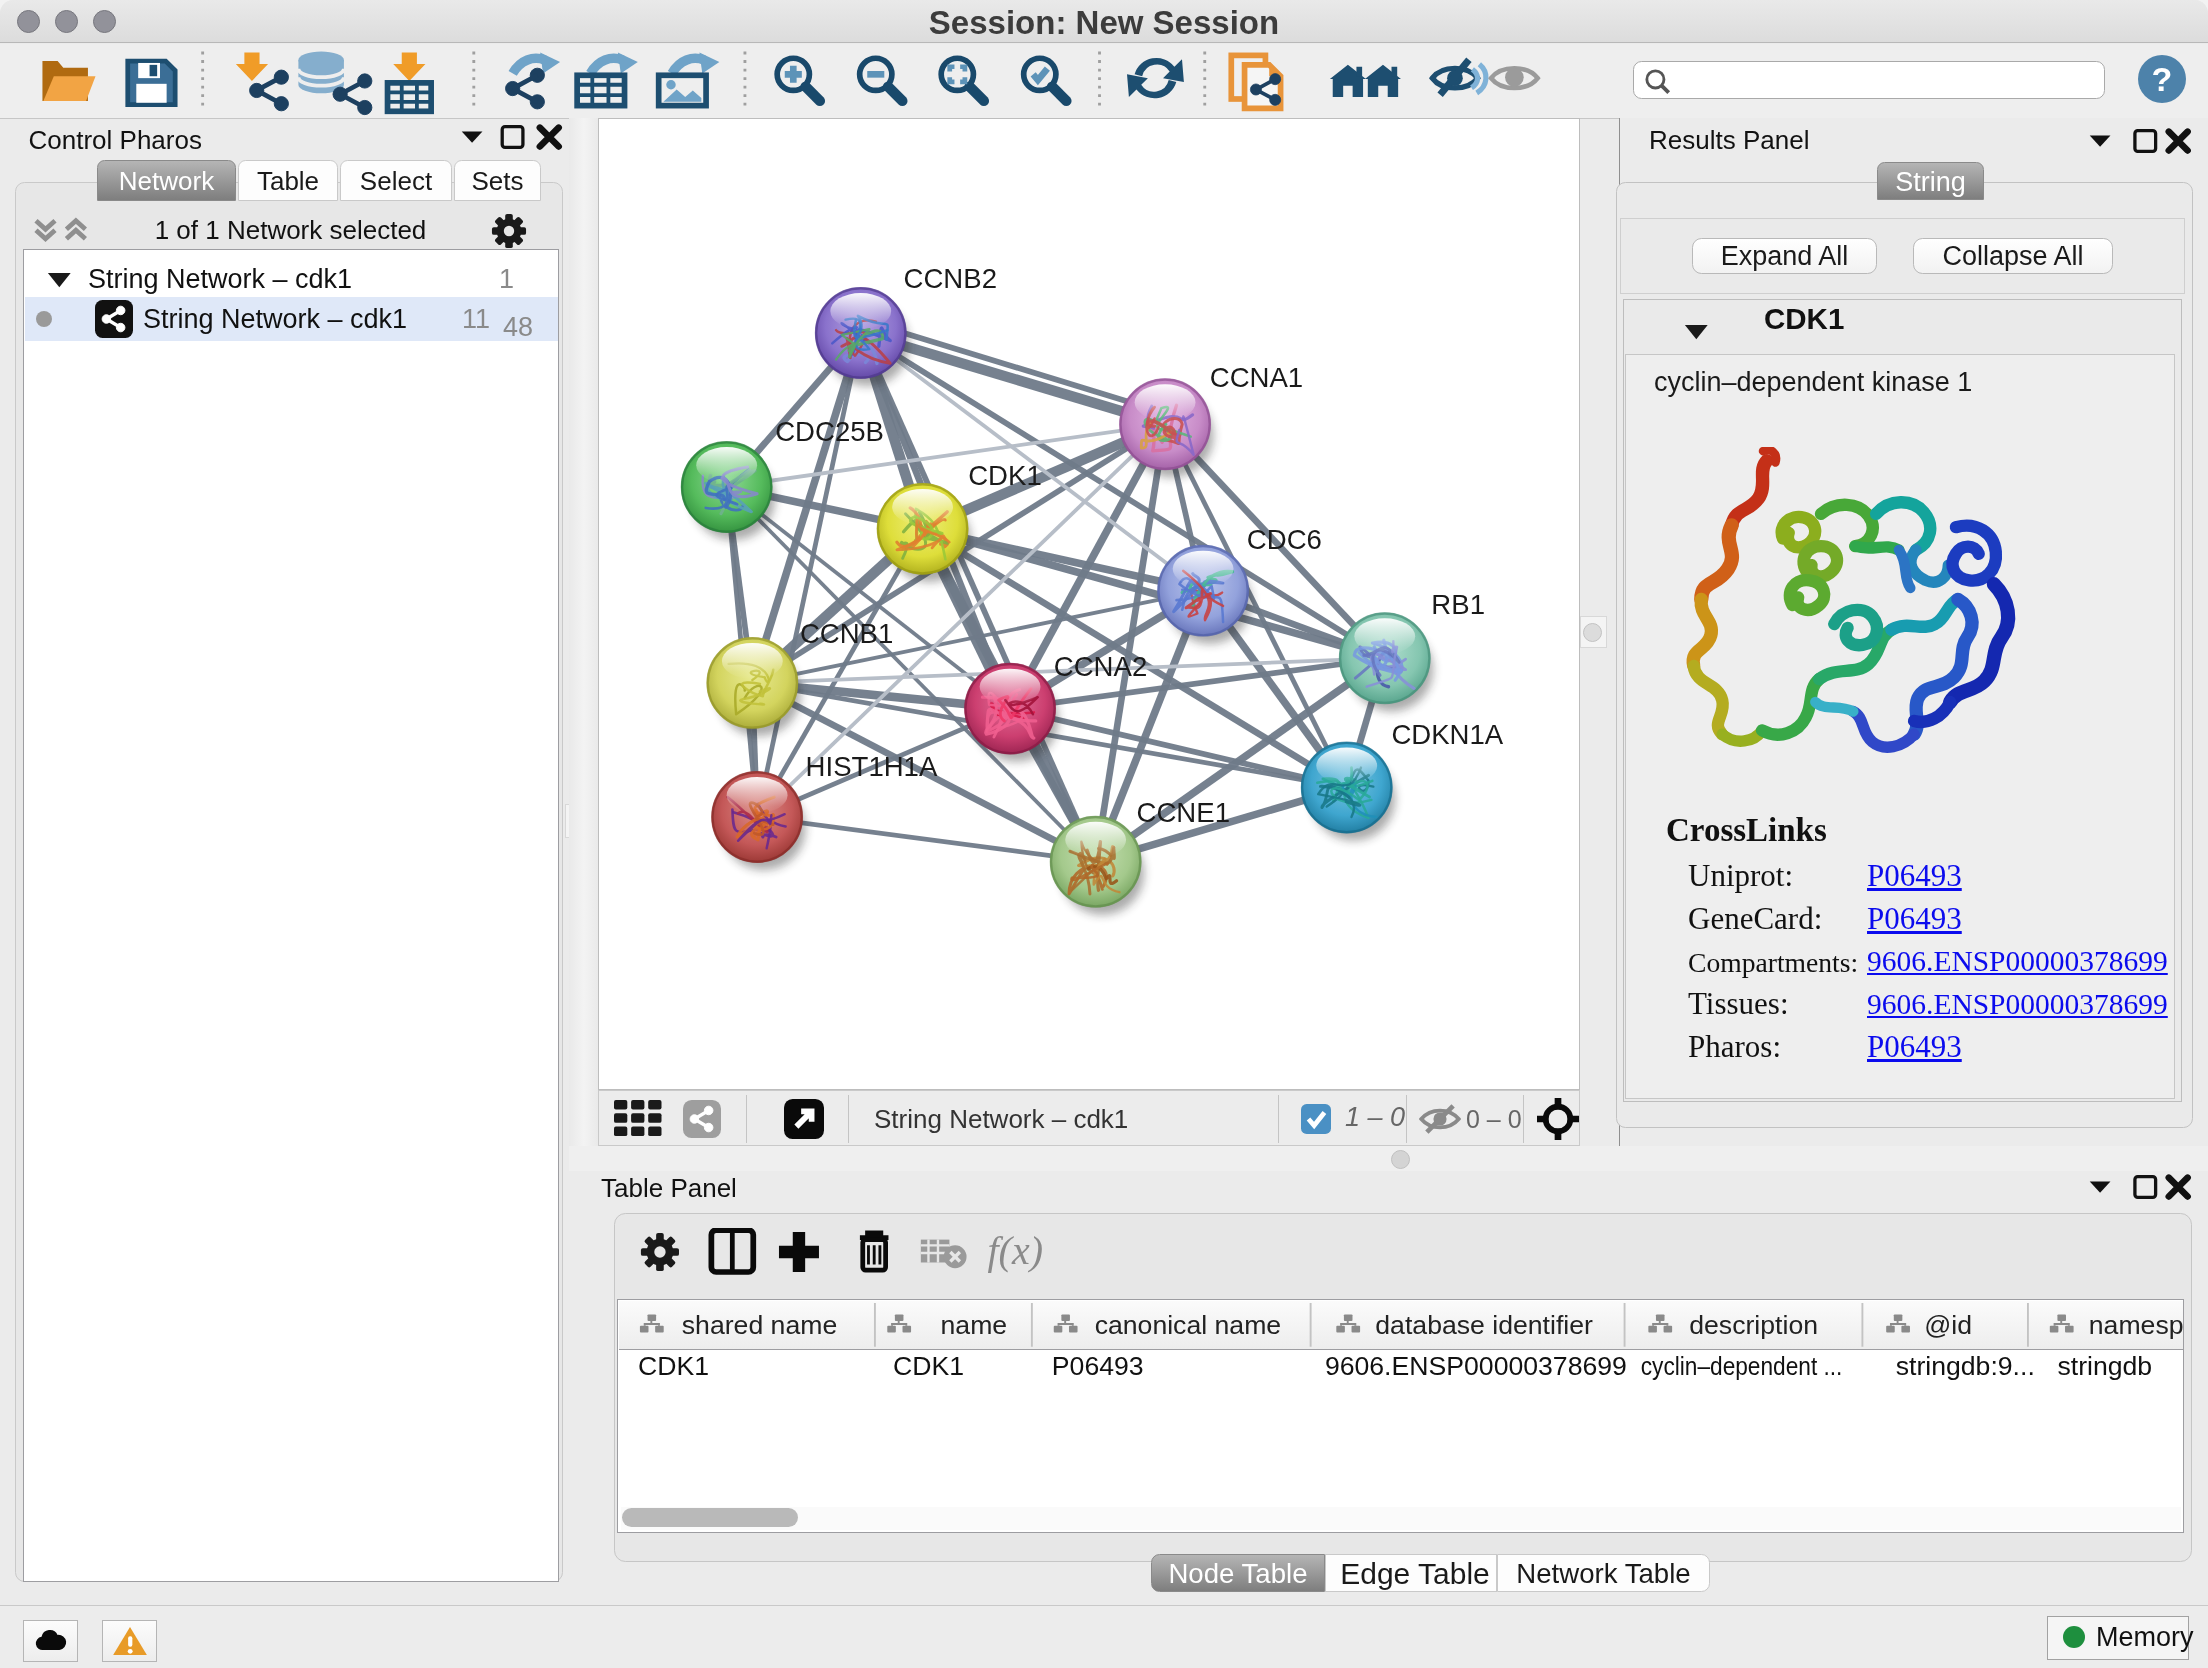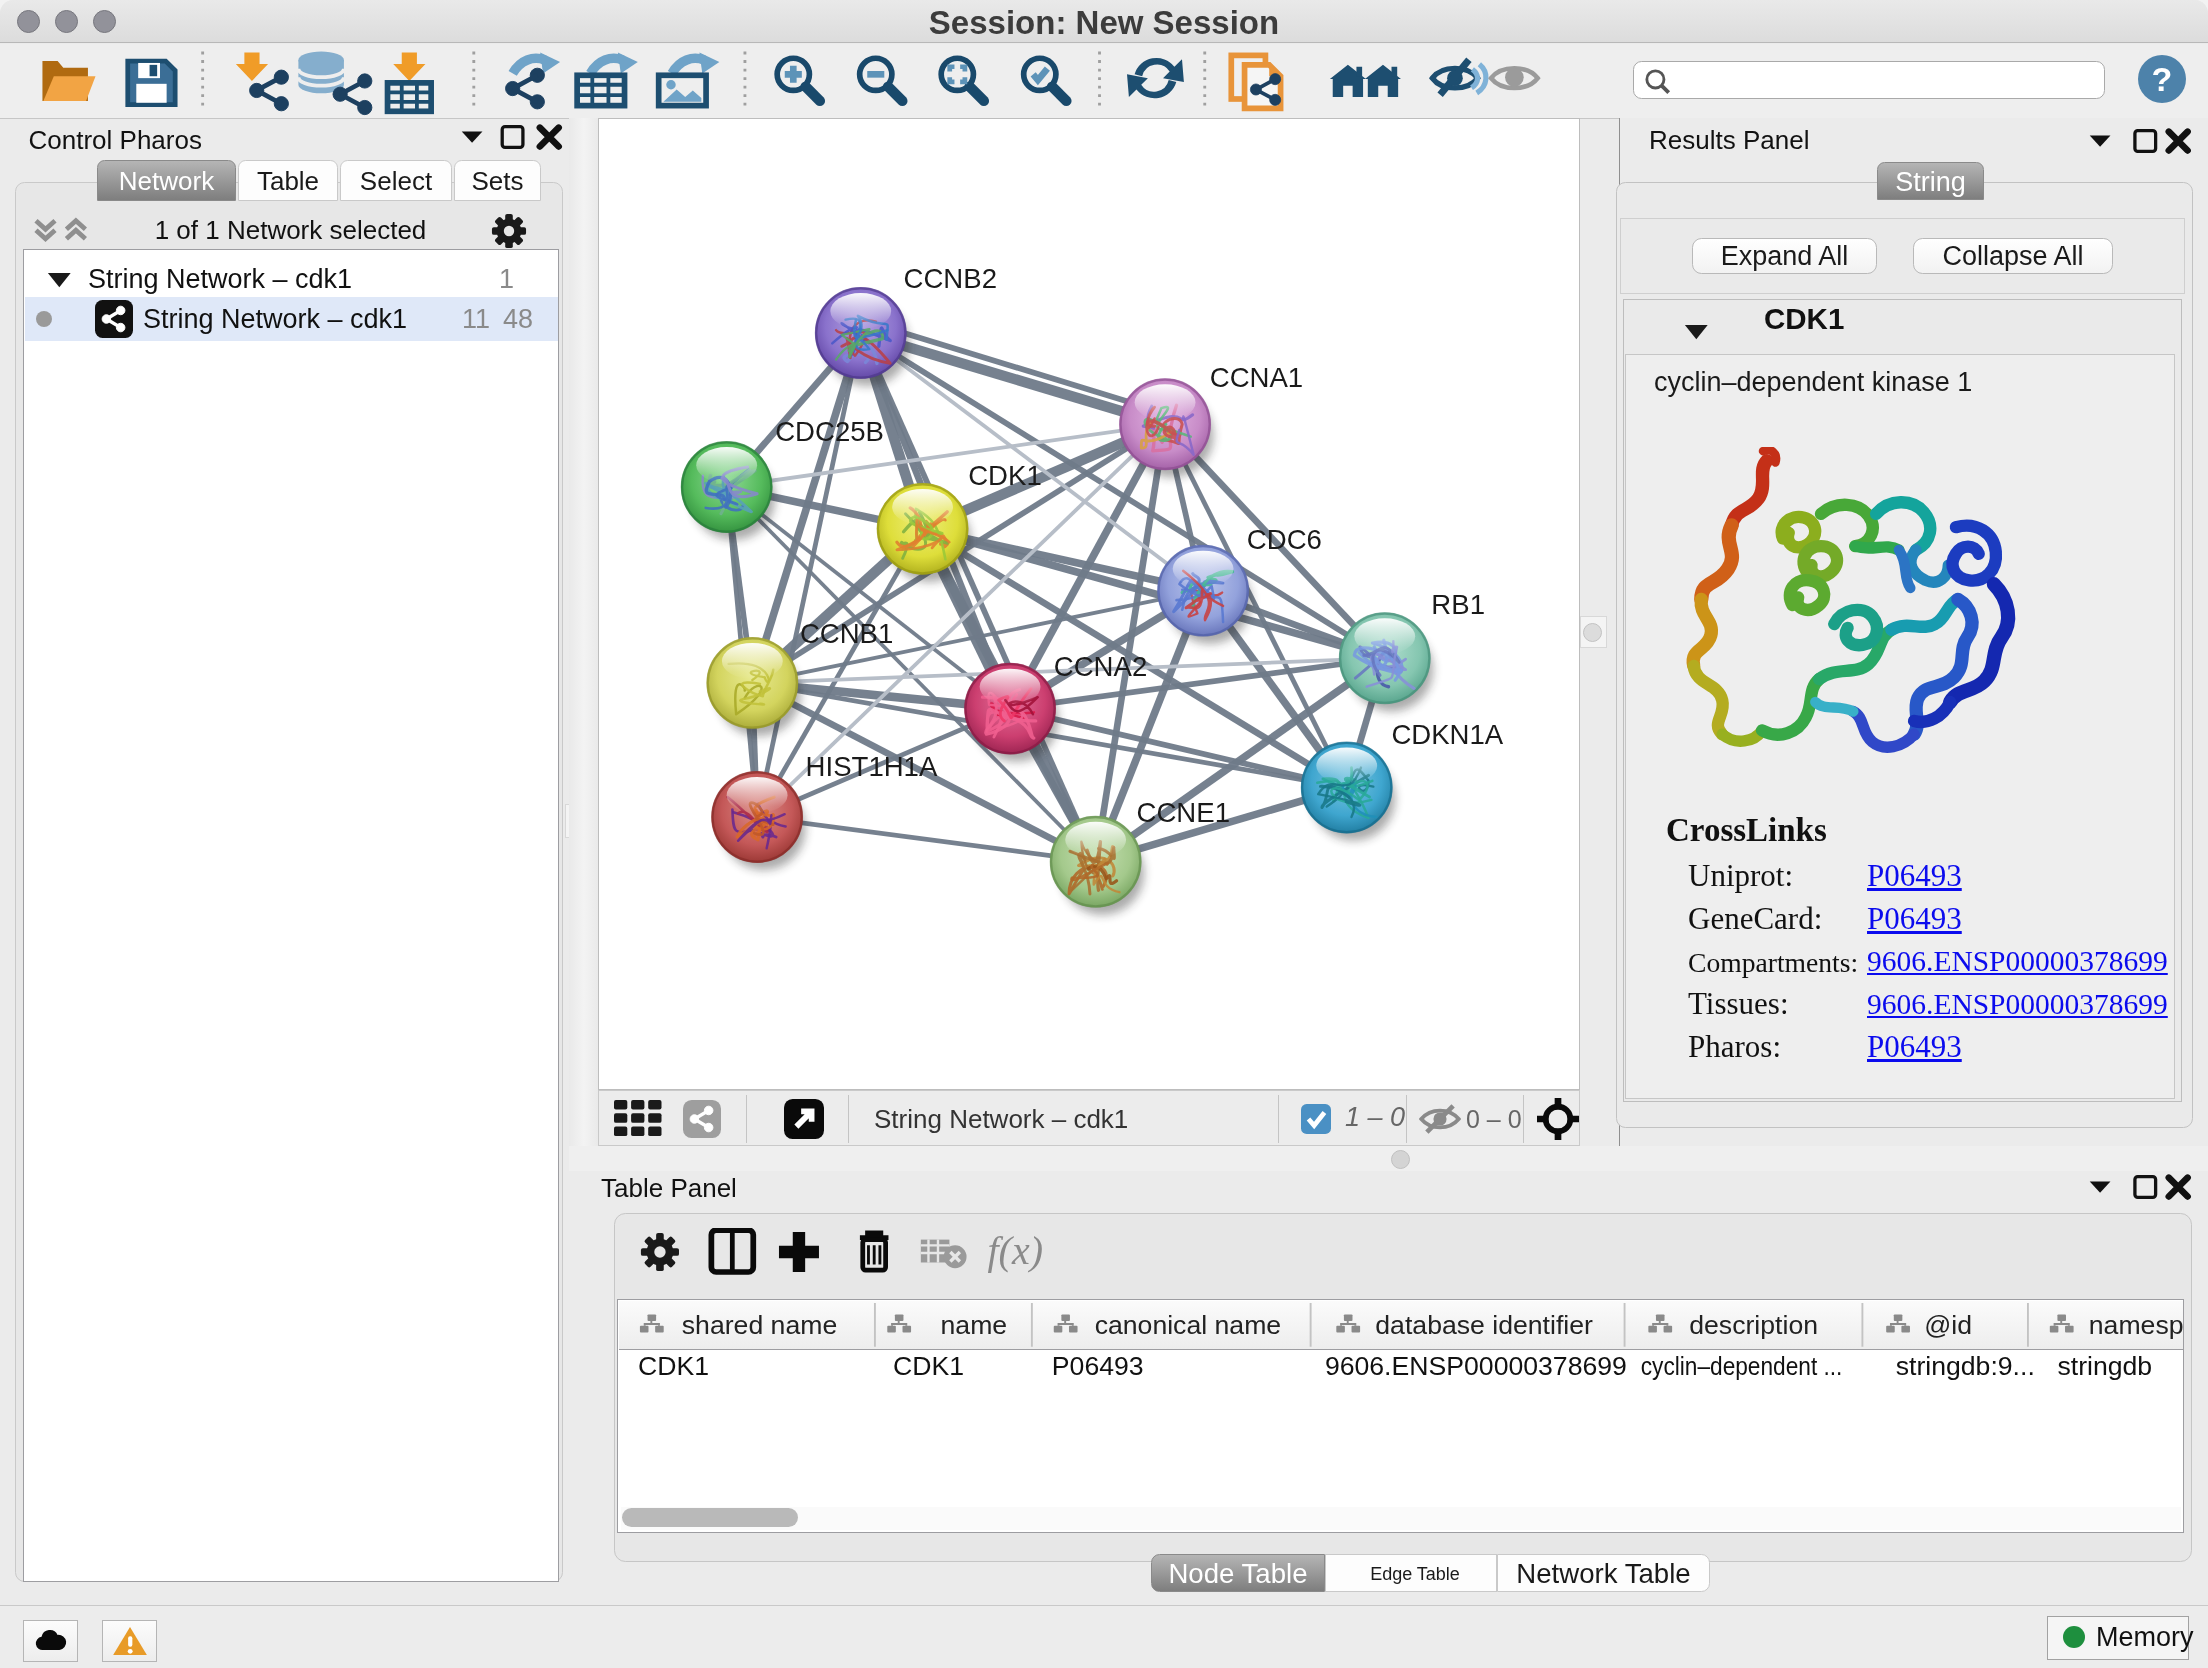--- a/index.html
+++ b/index.html
@@ -237,21 +237,21 @@
       <rect x="0" y="0" width="40" height="40" rx="8" fill="#111"></rect>
       <g fill="#fff" stroke="#fff">
         <circle cx="12" cy="20" r="4.5"></circle>
           <circle cx="27" cy="11" r="4.5"></circle>
           <circle cx="27" cy="29" r="4.5"></circle>
         <path d="M12 20 L27 11 M12 20 L27 29" stroke-width="3.5" fill="none"></path>
       </g>
     </svg>
     <div class="abs" style="left:143px;top:304px;font-size:27px;color:#111;">String Network – cdk1</div>
     <div class="abs" style="left:447px;top:304px;width:43px;text-align:right;font-size:27px;color:#8a8a8a;">11</div>
-    <div class="abs" style="left:490px;top:304px;width:43px;text-align:right;font-size:27px;color:#8a8a8a;">48</div>
+    <div class="abs" style="left:490px;top:312px;width:43px;text-align:right;font-size:27px;color:#8a8a8a;">48</div>
 
     <div class="abs" style="left:565px;top:804px;width:28.5px;height:32px;background:#f4f4f4;border:1px solid #d8d8d8;"></div>
     <div class="abs" style="left:569px;top:810px;width:17px;height:17px;border-radius:50%;background:#dcdcdc;border:1px solid #c2c2c2;"></div>
   </div>
 
   <div class="abs" style="left:569px;top:118px;width:29.5px;height:1028px;background:linear-gradient(90deg,#e9e9e9,#f3f3f3 50%,#e9e9e9);"></div>
   <div class="netcanvas" id="netcanvas">
     <svg width="980" height="970" viewBox="629 125 1030 1020">
       <defs>
         <linearGradient id="gloss" x1="0" y1="0" x2="0" y2="1">
@@ -747,21 +747,21 @@
         <text x="455" y="78">P06493</text>
         <text x="742" y="78">9606.ENSP00000378699</text>
         <text x="1074" y="78" textLength="212" lengthAdjust="spacingAndGlyphs">cyclin–dependent ...</text>
         <text x="1342" y="78">stringdb:9...</text>
         <text x="1512" y="78">stringdb</text>
       </g>
     </svg>
     <div class="abs" style="left:621px;top:1507px;width:1560px;height:23px;background:#fafafa;"></div>
     <div class="abs" style="left:622px;top:1508px;width:176px;height:19px;background:#b9b9b9;border-radius:9.5px;"></div>
     <div class="tab tabsel" style="left:1123px;top:1554px;width:174px;height:38px;line-height:38px;font-size:27.6px;border-radius:8.6px 0 0 8.6px;">Node Table</div>
-    <div class="tab" style="left:1297px;top:1554px;width:172px;height:38px;line-height:38px;font-size:18px;border-radius:0;padding-left:8px;">Edge Table</div>
+    <div class="tab" style="left:1297px;top:1554px;width:172px;height:38px;line-height:38px;font-size:30px;border-radius:0;padding-left:8px;">Edge Table</div>
     <div class="tab" style="left:1469px;top:1554px;width:213px;height:38px;line-height:38px;font-size:27.6px;border-radius:0 8.6px 8.6px 0;">Network Table</div>
   </div>
 
   <div class="statusbar">
     <div class="sbtn" style="left:23px;">
       <svg width="34" height="25" viewBox="0 0 36 26">
         <path d="M10 22 A7 7 0 0 1 8 8 A9 9 0 0 1 25 6 A6.5 6.5 0 0 1 27 22 Z" fill="#0a0a0a"></path>
       </svg>
     </div>
     <div class="sbtn" style="left:102px;">

